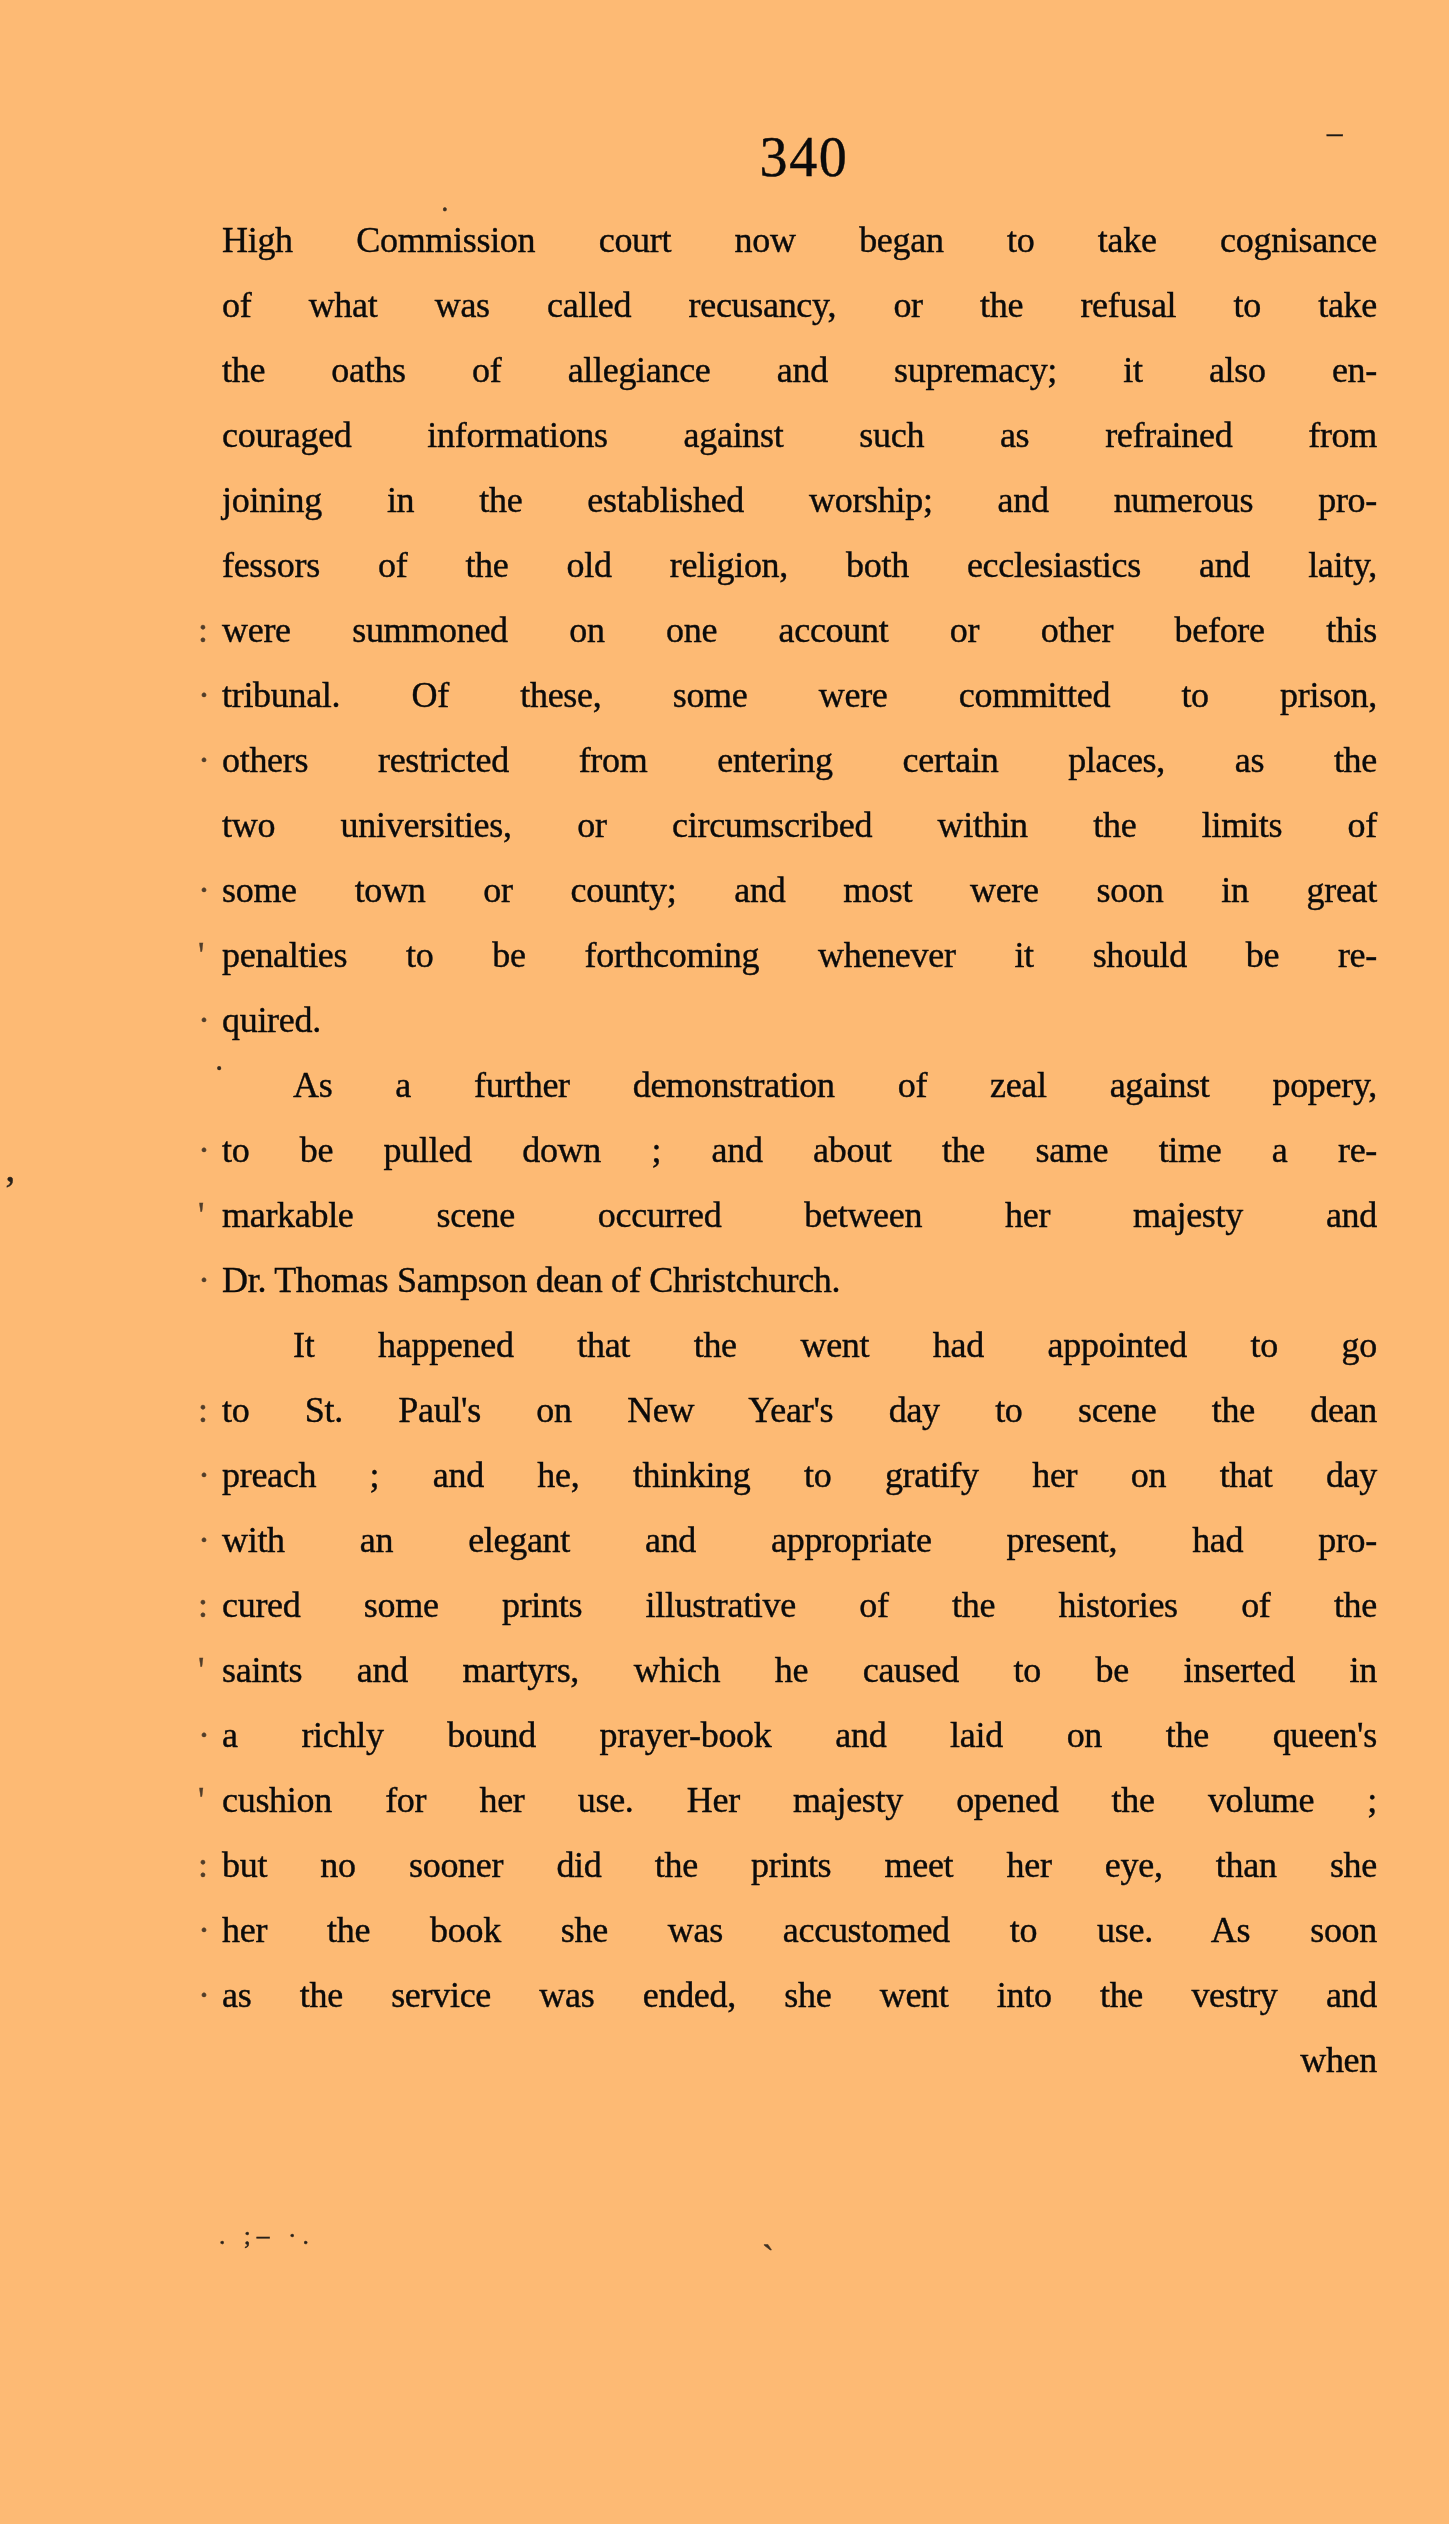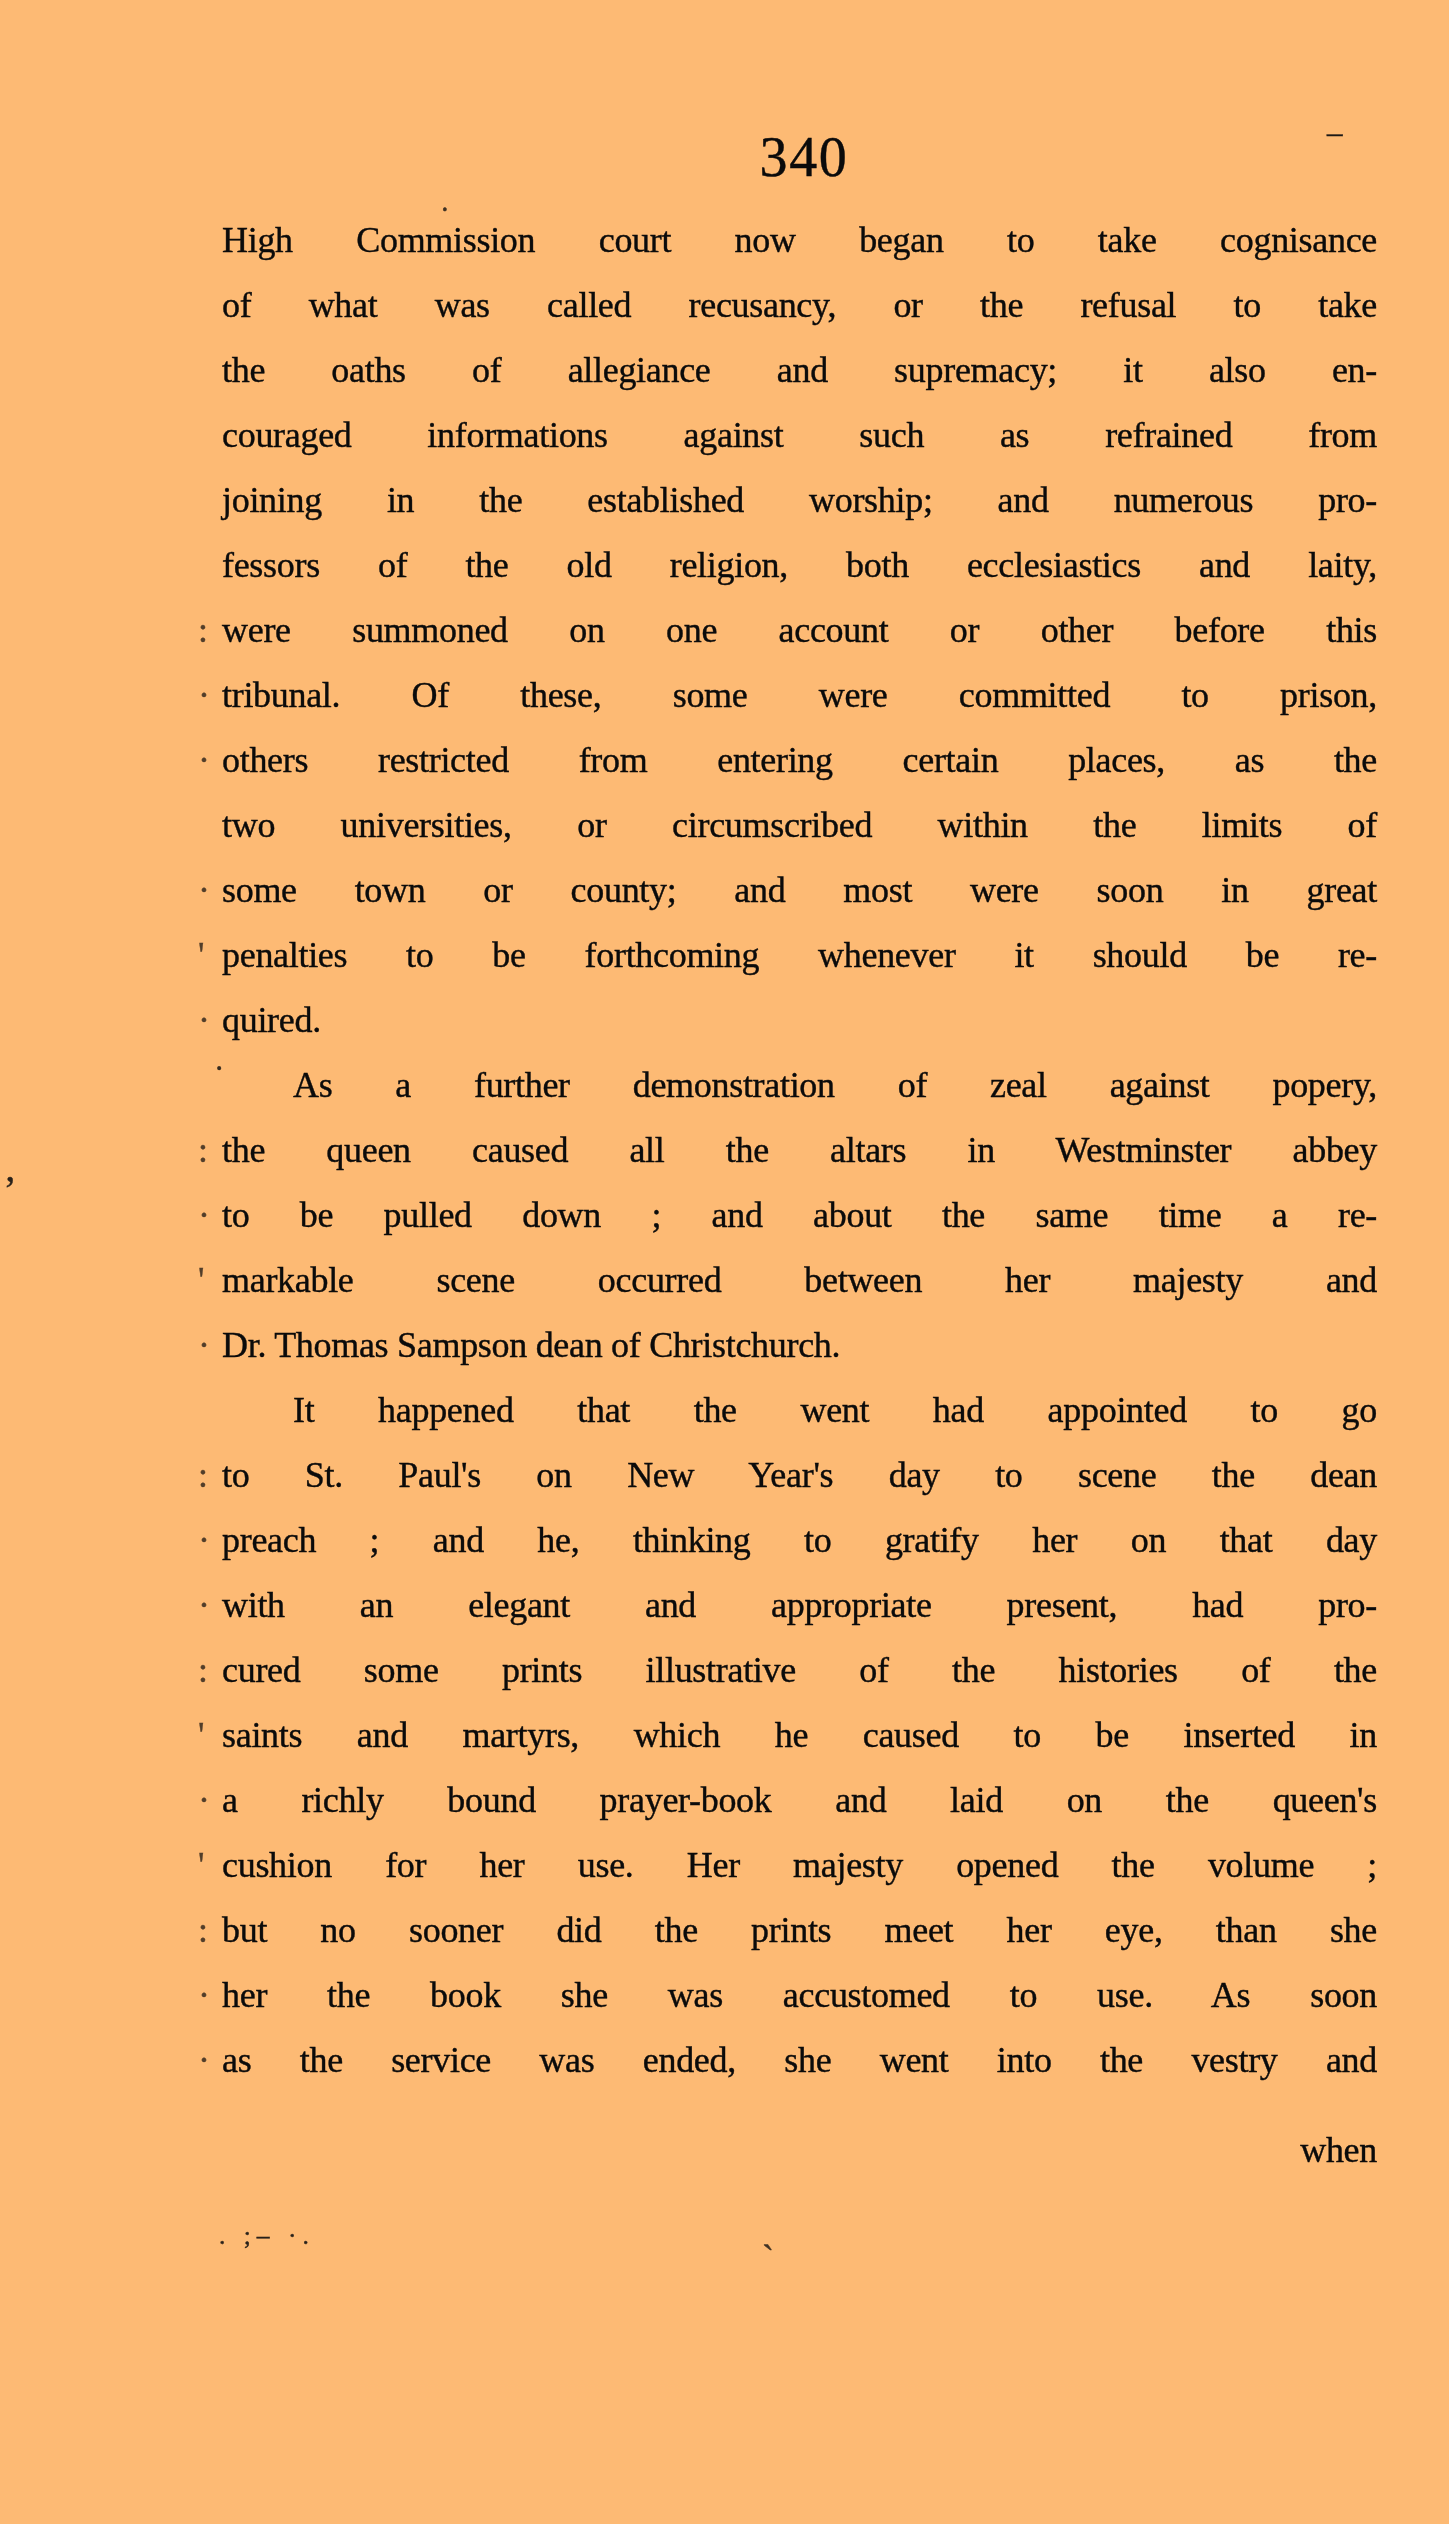--- a/index.html
+++ b/index.html
@@ -32,21 +32,21 @@
     line-height:65px;
     letter-spacing:-0.3px;
   }
   .line{
     position:relative;
     text-align:justify;
     text-align-last:justify;
   }
   .line.unjust{ text-align-last:left;font-family:Liberation Serif, serif; }
   .line.indent{ padding-left:71px; }
-  .line.catchword-line{ text-align-last:right;margin-top:25px; }
+  .line.catchword-line{ text-align-last:right; }
   .pre{
     display:inline-block;
     width:0;
     transform:translateX(-24px);
     opacity:.7;
     white-space:nowrap;
   }
   .artifact{
     position:absolute;
     line-height:1;
@@ -67,21 +67,20 @@
       <div class="line"><span>joining in the established worship; and numerous pro-</span></div>
       <div class="line"><span>fessors of the old religion, both ecclesiastics and laity,</span></div>
       <div class="line"><span class="pre">:</span><span>were summoned on one account or other before this</span></div>
       <div class="line"><span class="pre">·</span><span>tribunal.  Of these, some were committed to prison,</span></div>
       <div class="line"><span class="pre">·</span><span>others restricted from entering certain places, as the</span></div>
       <div class="line"><span>two universities, or circumscribed within the limits of</span></div>
       <div class="line"><span class="pre">·</span><span>some town or county; and most were soon in great</span></div>
       <div class="line"><span class="pre">'</span><span>penalties to be forthcoming whenever it should be re-</span></div>
       <div class="line unjust"><span class="pre">·</span><span>quired.</span></div>
       <div class="line indent"><span>As a further demonstration of zeal against popery,</span></div>
-      <div class="line"><span class="pre">:</span><span>the queen caused all the altars in Westminster abbey</span></div>
       <div class="line"><span class="pre">·</span><span>to be pulled down ; and about the same time a re-</span></div>
       <div class="line"><span class="pre">'</span><span>markable scene occurred between her majesty and</span></div>
       <div class="line unjust"><span class="pre">·</span><span>Dr. Thomas Sampson dean of Christchurch.</span></div>
       <div class="line indent"><span>It happened that the went had appointed to go</span></div>
       <div class="line"><span class="pre">:</span><span>to St. Paul's on New Year's day to scene the dean</span></div>
       <div class="line"><span class="pre">·</span><span>preach ; and he, thinking to gratify her on that day</span></div>
       <div class="line"><span class="pre">·</span><span>with an elegant and appropriate present, had pro-</span></div>
       <div class="line"><span class="pre">:</span><span>cured some prints illustrative of the histories of the</span></div>
       <div class="line"><span class="pre">'</span><span>saints and martyrs, which he caused to be inserted in</span></div>
       <div class="line"><span class="pre">·</span><span>a richly bound prayer-book and laid on the queen's</span></div>

